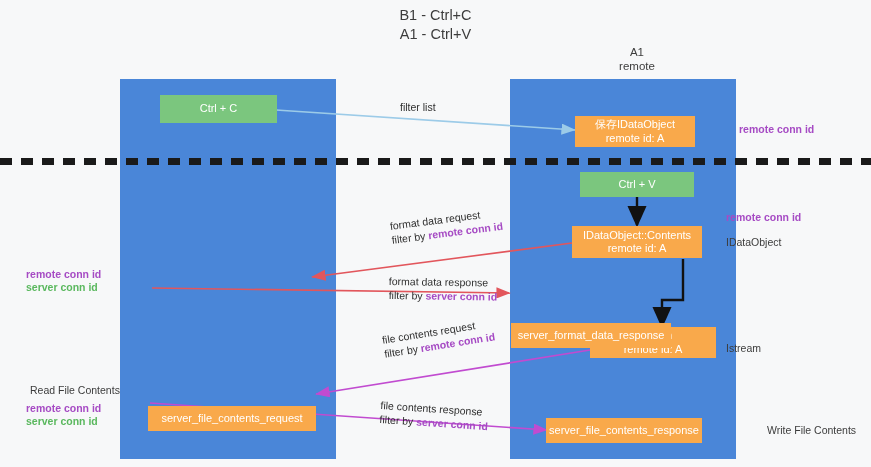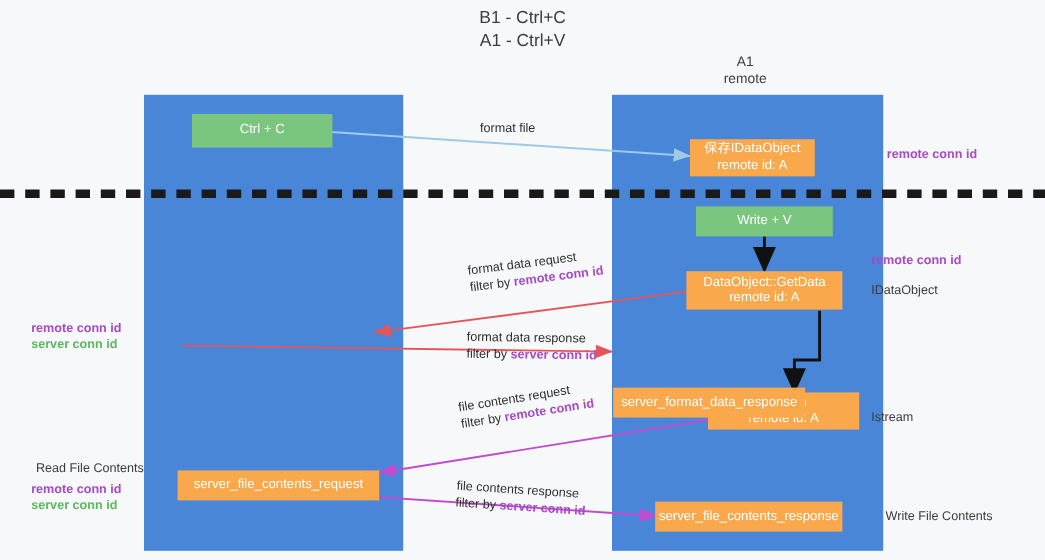--- a/index.html
+++ b/index.html
@@ -54,21 +54,21 @@
 </head>
 <body>
 
 <div id="stage">
 
   <div id="title">B1 - Ctrl+C
 A1 - Ctrl+V</div>
 
   <div class="lane-hdr" style="left:135px;top:46px;width:165px;margin-top:44px;">B1
 connection</div>
-  <div class="lane-hdr" style="left:516px;top:46px;width:210px;">A1
+  <div class="lane-hdr" style="left:532px;top:46px;width:210px;">A1
 remote</div>
 
   <div class="lane" style="left:120px;top:79px;width:216px;height:380px;"></div>
   <div class="lane" style="left:510px;top:79px;width:226px;height:380px;"></div>
 
   <svg class="overlay">
     <defs>
       <marker id="ah-blue" markerWidth="9" markerHeight="7" refX="8.5" refY="3.5" orient="auto">
         <polygon points="0,0 9,3.5 0,7" fill="#9ccbe8"></polygon>
       </marker>
@@ -95,39 +95,39 @@
 
     <path d="M 683 259 L 683 300 L 662 300 L 662 326" fill="none" stroke="#111111" stroke-width="2.4" marker-end="url(#ah-black)"></path>
 
     <line x1="590" y1="350" x2="316" y2="394" stroke="#c14bd0" stroke-width="1.6" marker-end="url(#ah-purple)"></line>
 
     <line x1="150" y1="403" x2="547" y2="430" stroke="#c14bd0" stroke-width="1.6" marker-end="url(#ah-purple)"></line>
   </svg>
 
   <div class="node green" style="left:160px;top:95px;width:117px;height:28px;">Ctrl + C</div>
 
-  <div class="node orange" style="left:575px;top:116px;width:104px;height:31px;">保存IDataObject
+  <div class="node orange" style="left:575px;top:116px;width:120px;height:31px;">保存IDataObject
 remote id: A</div>
 
-  <div class="node green" style="left:580px;top:172px;width:114px;height:25px;">Write + V</div>
+  <div class="node green" style="left:580px;top:172px;width:114px;height:25px;">Ctrl + V</div>
 
-  <div class="node orange" style="left:572px;top:226px;width:130px;height:32px;">DataObject::GetData
+  <div class="node orange" style="left:572px;top:226px;width:130px;height:32px;">IDataObject::Contents
 remote id: A</div>
 
   <div class="node orange" style="left:590px;top:327px;width:126px;height:31px;">IStream
 remote id: A</div>
 
 
   <div class="node orange" style="left:511px;top:279px;width:160px;height:25px;margin-top:44px;">server_format_data_response</div>
 
-  <div class="node orange" style="left:148px;top:392px;width:168px;height:25px;">server_file_contents_request</div>
+  <div class="node orange" style="left:148px;top:406px;width:168px;height:25px;">server_file_contents_request</div>
 
   <div class="node orange" style="left:546px;top:418px;width:156px;height:25px;text-align:right;">server_file_contents_response</div>
 
-  <div class="flowtxt" style="left:400px;top:100px;">format file</div>
+  <div class="flowtxt" style="left:400px;top:100px;">filter list</div>
 
   <div class="flowtxt" style="left:389px;top:219px;transform:rotate(-7.3deg);">
     <div><span>format data request</span></div>
     <div><span>filter by </span><span class="k-purple">remote conn id</span></div>
   </div>
 
   <div class="flowtxt" style="left:389px;top:274px;transform:rotate(0.8deg);">
     <div><span>format data response</span></div>
     <div><span>filter by </span><span class="k-purple">server conn id</span></div>
   </div>
@@ -143,21 +143,21 @@
   </div>
 
   <div class="sidelbl purple" style="left:739px;top:123px;">remote conn id</div>
 
   <div class="sidelbl purple" style="left:726px;top:211px;">remote conn id</div>
 
   <div class="sidelbl plain" style="left:726px;top:236px;">IDataObject</div>
 
   <div class="sidelbl plain" style="left:726px;top:342px;">Istream</div>
 
-  <div class="sidelbl plain" style="left:738px;top:424px;">Write File Contents</div>
+  <div class="sidelbl plain" style="left:767px;top:424px;">Write File Contents</div>
 
   <div class="sidelbl purple" style="left:26px;top:268px;">remote conn id</div>
   <div class="sidelbl green-t" style="left:26px;top:281px;">server conn id</div>
 
   <div class="sidelbl plain" style="left:30px;top:384px;">Read File Contents</div>
   <div class="sidelbl purple" style="left:26px;top:402px;">remote conn id</div>
   <div class="sidelbl green-t" style="left:26px;top:415px;">server conn id</div>
 
 </div>
 

